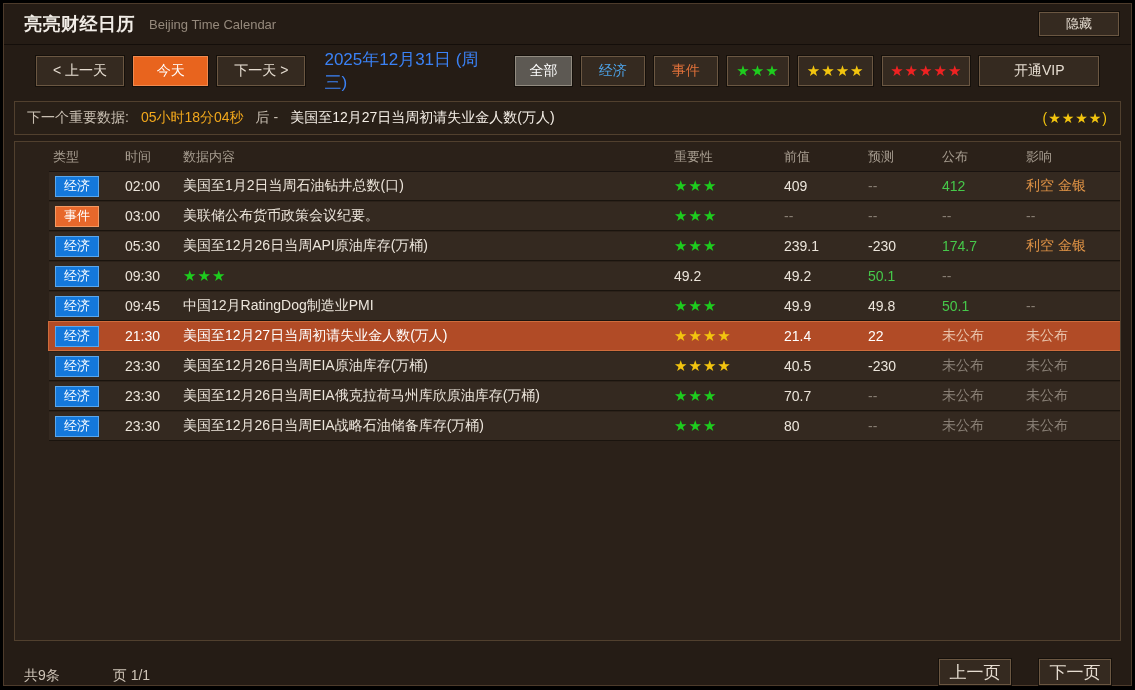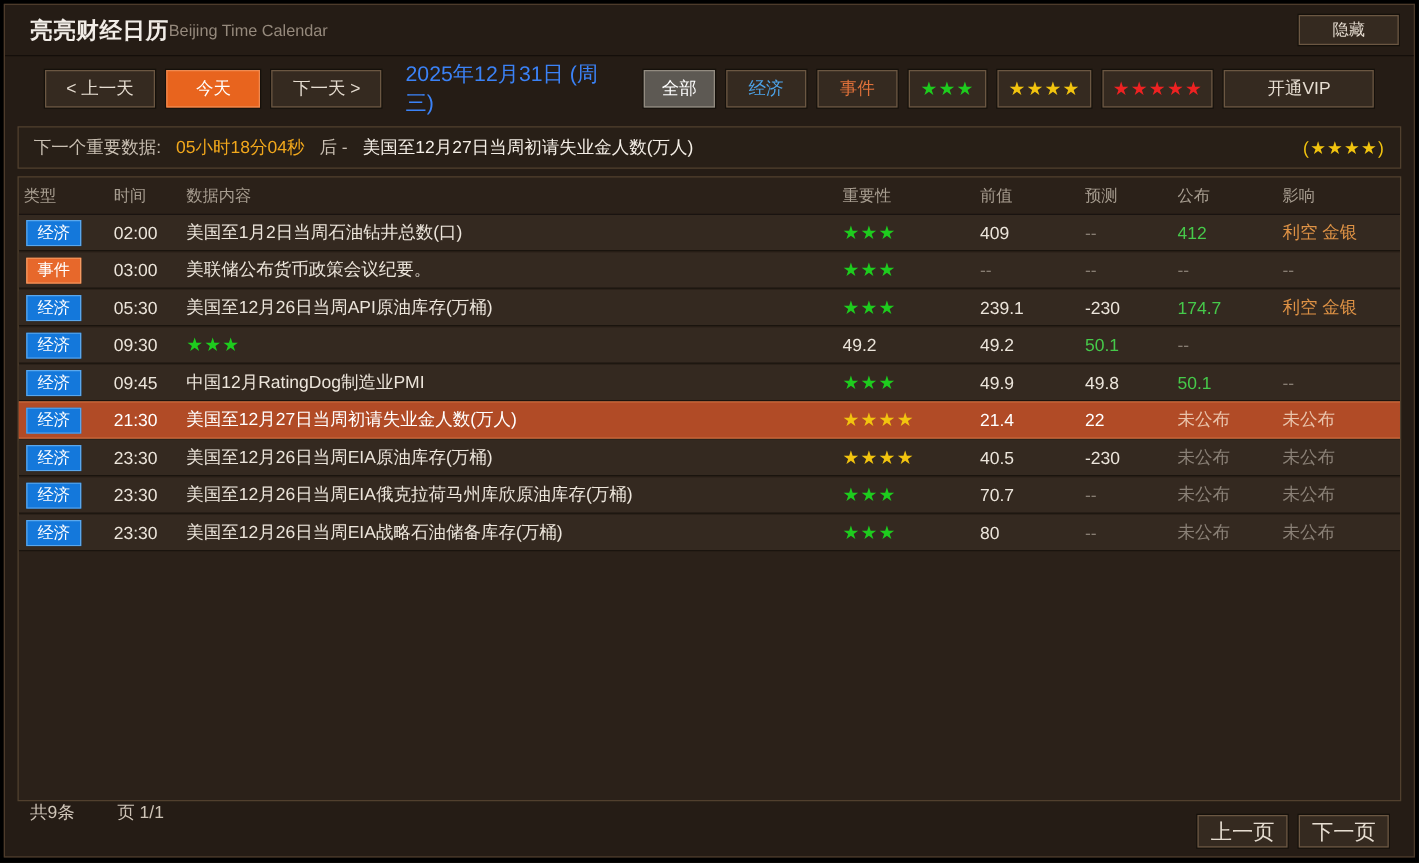--- a/index.html
+++ b/index.html
@@ -5,21 +5,21 @@
   html,body{margin:0;padding:0;background:#000;}
   body{width:1135px;height:690px;position:relative;overflow:hidden;
        font-family:"Liberation Sans","DejaVu Sans",sans-serif;}
   .frame{position:absolute;left:3px;top:3px;right:3px;bottom:4px;
          border:1px solid #4d3b2b;background:#251c15;
          display:flex;flex-direction:column;box-sizing:border-box;}
   
   .titlebar{height:40px;display:flex;align-items:center;padding:0 12px 0 20px;
             border-bottom:1px solid #140e0a;flex:0 0 auto;}
   .app-title{font-size:18px;font-weight:bold;color:#f2ede7;letter-spacing:.5px;}
-  .app-subtitle{font-size:13px;color:#95897c;}
+  .app-subtitle{font-size:13px;color:#95897c;margin-left:14px;}
   .btn{display:inline-flex;align-items:center;justify-content:center;
        background:#352a20;border:1px solid #6b5742;box-shadow:0 0 0 1px #15100b;
        color:#e6ddd1;font-size:14px;height:30px;box-sizing:border-box;cursor:default;}
   .hide-btn{margin-left:auto;height:24px;padding:0 26px;font-size:13px;}
   
   .toolbar{height:52px;display:flex;align-items:center;padding:0 32px;gap:9px;flex:0 0 auto;}
   .btn-nav{width:94px;}
   .btn-today{width:80px;background:#e8641e;border-color:#f08a50;color:#fff;text-align:center;}
   .date-label{font-size:17px;font-weight:normal;color:#3b82f6;margin:0 18px 0 10px;}
   .btn-all{width:60px;background:#5d5953;border-color:#928b80;color:#fff;}
@@ -39,40 +39,40 @@
           font-size:14px;flex:0 0 auto;}
   .banner-label{color:#c9bfb2;}
   .banner-countdown{color:#f2a81c;margin:0 12px;}
   .banner-suffix{color:#c9bfb2;margin-right:12px;}
   .banner-event{color:#f5efe7;}
   .banner-stars{margin-left:auto;color:#f2c40f;font-size:14px;letter-spacing:1px;}
   
   .table-panel{margin:6px 10px 0;border:1px solid #51402e;background:#2b2119;
                flex:1 1 auto;display:flex;flex-direction:column;overflow:hidden;}
   .grid-cols{display:grid;grid-template-columns:72px 58px 1fr 110px 84px 74px 84px 90px;
-             padding:0 4px;align-items:center;}
+             padding:0 4px;align-items:center;margin-left:34px;}
   .thead{height:29px;border-bottom:1px solid #191310;color:#a79d90;font-size:13px;flex:0 0 auto;}
   .tbody{flex:1 1 auto;}
   .trow{height:28px;margin-bottom:2px;background:#342920;box-shadow:0 1px 0 #1a140e;
         color:#ece5db;font-size:14px;}
   .trow.highlight{background:#b14b26;box-shadow:0 0 0 1px #cf6c3c;color:#fff;}
   .cell{overflow:hidden;white-space:nowrap;}
   .badge{display:inline-flex;align-items:center;justify-content:center;
          width:44px;height:21px;margin-left:2px;font-size:13px;color:#fff;box-sizing:border-box;}
   .badge-economy{background:#1478db;border:1px solid #5aa7ec;}
   .badge-event{background:#e7682b;border:1px solid #f49a63;}
   .stars{font-size:15px;letter-spacing:1px;}
   .val-green{color:#46c94a;}
   .val-gray{color:#877d72;}
   .val-muted{color:#8a8076;}
   .val-orange{color:#de9245;}
   .trow.highlight .val-muted{color:#e9c3ab;}
   
-  .footer{height:44px;display:flex;align-items:flex-start;padding:0 20px;
-          color:#cfc5b8;font-size:14px;flex:0 0 auto;}
+  .footer{height:44px;display:flex;align-items:flex-end;padding:0 20px;
+          color:#cfc5b8;font-size:14px;flex:0 0 auto;gap:19px;}
   .footer-total{margin-right:34px;}
   .page-btn{width:72px;height:26px;font-size:17px;margin-left:9px;margin-top:11px;}
   .footer-spacer{margin-left:auto;}
 </style>
 </head>
 <body>
 
 <div class="frame">
 
   <div class="titlebar">

